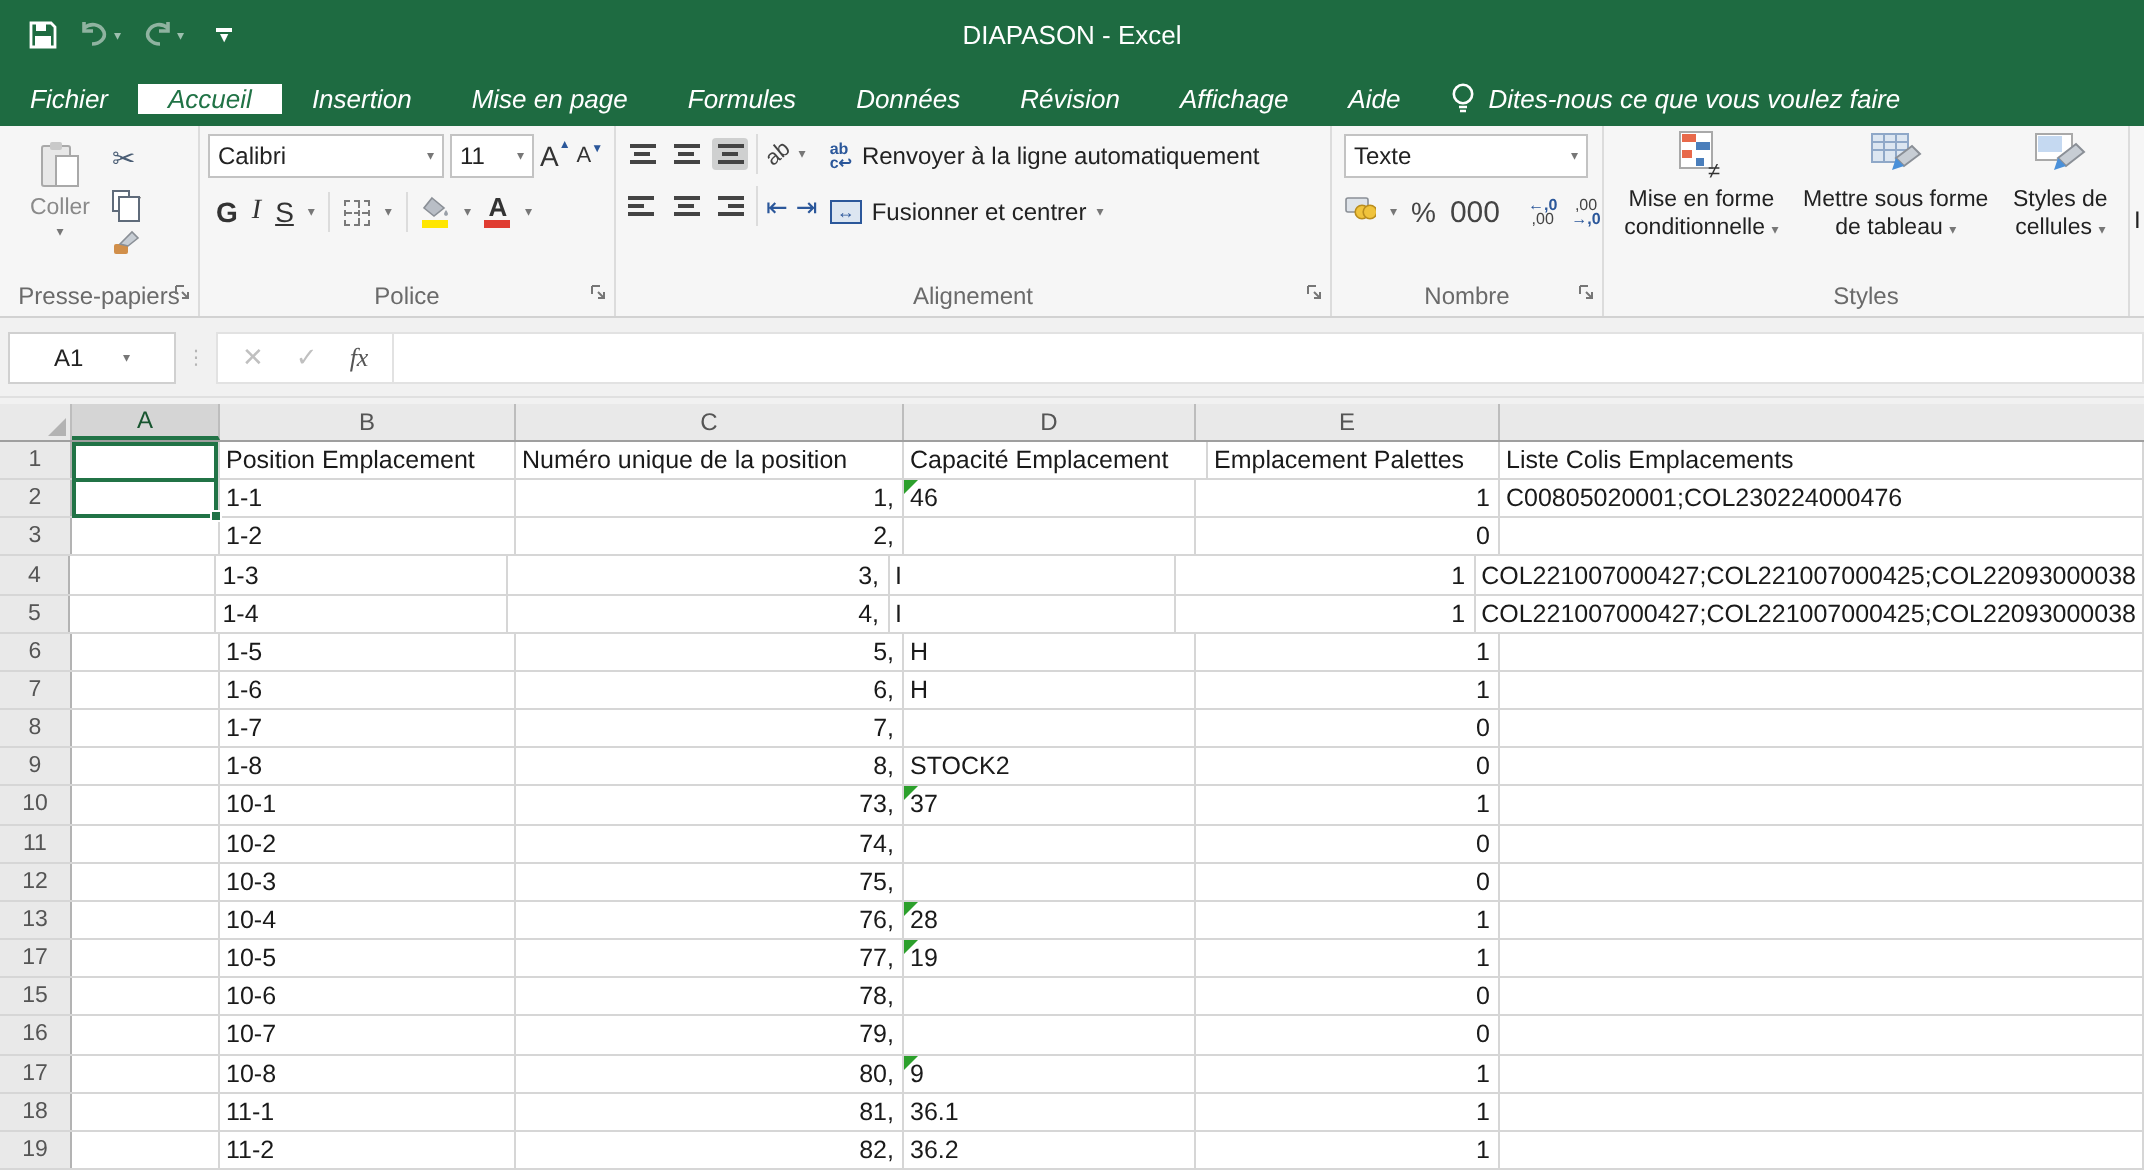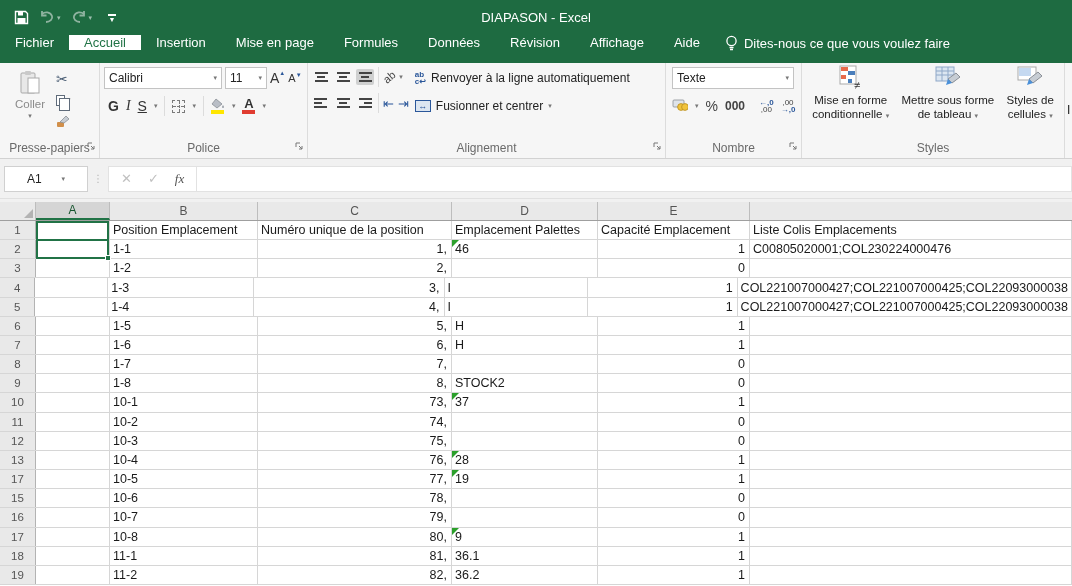--- a/index.html
+++ b/index.html
@@ -10,21 +10,21 @@
   .qat { display:flex; align-items:center; gap:10px; padding-left:14px; }
   .qat .qbtn { display:flex; align-items:center; gap:2px; }
   .qat svg { display:block; }
   .mini-caret { font-size:7px; color:#9dbfae; }
   .qat-custom { display:flex; flex-direction:column; align-items:center; color:#fff; line-height:4px; margin-left:6px;}
   .qat-custom .bar{ width:8px; height:2px; background:#fff; margin-bottom:2px;}
   .qat-custom .car{ font-size:7px; }
   .win-title { position:absolute; left:0; right:0; text-align:center; color:#fff; font-size:13px; pointer-events:none; }
 
   
-  .tabbar { height:28px; background:#1e6b41; display:flex; align-items:flex-start; }
+  .tabbar { height:28px; background:#1e6b41; display:flex; align-items:center;font-style:italic; }
   .tab { color:#fff; font-size:13px; padding:0 15px; display:flex; align-items:center; cursor:default; }
   .tab.active { background:#fff; color:#217346; }
   .tellme { display:flex; align-items:center; gap:6px; color:#fff; font-size:13px; padding:0 10px; }
 
   
   .ribbon { height:96px; background:#f6f6f6; border-bottom:1px solid #d2d2d2; display:flex; }
   .grp { position:relative; border-right:1px solid #dcdcdc; display:flex; flex-direction:column; }
   .grp-body { flex:1; padding:4px 4px 0 4px; }
   .grp-label { height:18px; font-size:12px; color:#6a6a6a; text-align:center; line-height:16px; position:relative; }
   .launcher { position:absolute; right:3px; bottom:3px; }
@@ -69,21 +69,21 @@
   .b-r span{width:13px;margin-left:auto} .b-r span:nth-child(2){width:8px}
   .orient { font-size:11px; color:#444; transform:rotate(-40deg); display:inline-block; }
   .indent { font-size:13px; color:#2b579a; }
   .txtbtn { display:flex; align-items:center; gap:5px; font-size:12px; color:#222; height:22px; white-space:nowrap; }
   .wrapic { font-size:8px; color:#2b579a; line-height:7px; text-align:left; font-weight:bold; }
   .mergeic { width:16px; height:12px; border:1px solid #2b579a; color:#2b579a; font-size:9px; line-height:10px; text-align:center; background:#dce6f1; }
 
   
   .num-body { padding:4px 6px 0 6px; }
   .num-row2 { display:flex; align-items:center; gap:7px; margin-top:7px; }
-  .pc { font-size:14px; color:#444; } .th { font-size:12px; color:#444; letter-spacing:0px; font-weight:bold;}
+  .pc { font-size:14px; color:#444; } .th { font-size:15px; color:#444; letter-spacing:0px; font-weight:normal;}
   .dec { font-size:8px; color:#444; line-height:7px; text-align:center; }
   .dec b { color:#2b579a; }
 
   
   .sty-body { display:flex; justify-content:space-around; padding-top:2px; }
   .bigbtn { display:flex; flex-direction:column; align-items:center; font-size:11.5px; color:#222; line-height:14px; text-align:center; gap:2px; }
   .bigbtn svg { display:block; }
 
   
   .partial-txt { font-size:12px; color:#222; padding:40px 0 0 2px; }
@@ -416,22 +416,22 @@
   <div class="rows" id="rows-mount">
     <div class="selbox">
         <span class="mid"></span>
         <span class="handle"></span>
       </div>
   <div class="grow">
         <div class="rh">1</div>
         <div class="cell cA"></div>
         <div class="cell cB">Position Emplacement</div>
         <div class="cell cC">Numéro unique de la position</div>
+        <div class="cell cE">Capacité Emplacement</div>
         <div class="cell cD">Emplacement Palettes</div>
-        <div class="cell cE">Capacité Emplacement</div>
         <div class="cell cF">Liste Colis Emplacements</div>
       </div>
       <div class="grow">
         <div class="rh">2</div>
         <div class="cell cA"></div>
         <div class="cell cB">1-1</div>
         <div class="cell cC right">1,</div>
         <div class="cell cD flag">46</div>
         <div class="cell cE right">1</div>
         <div class="cell cF">C00805020001;COL230224000476</div>

